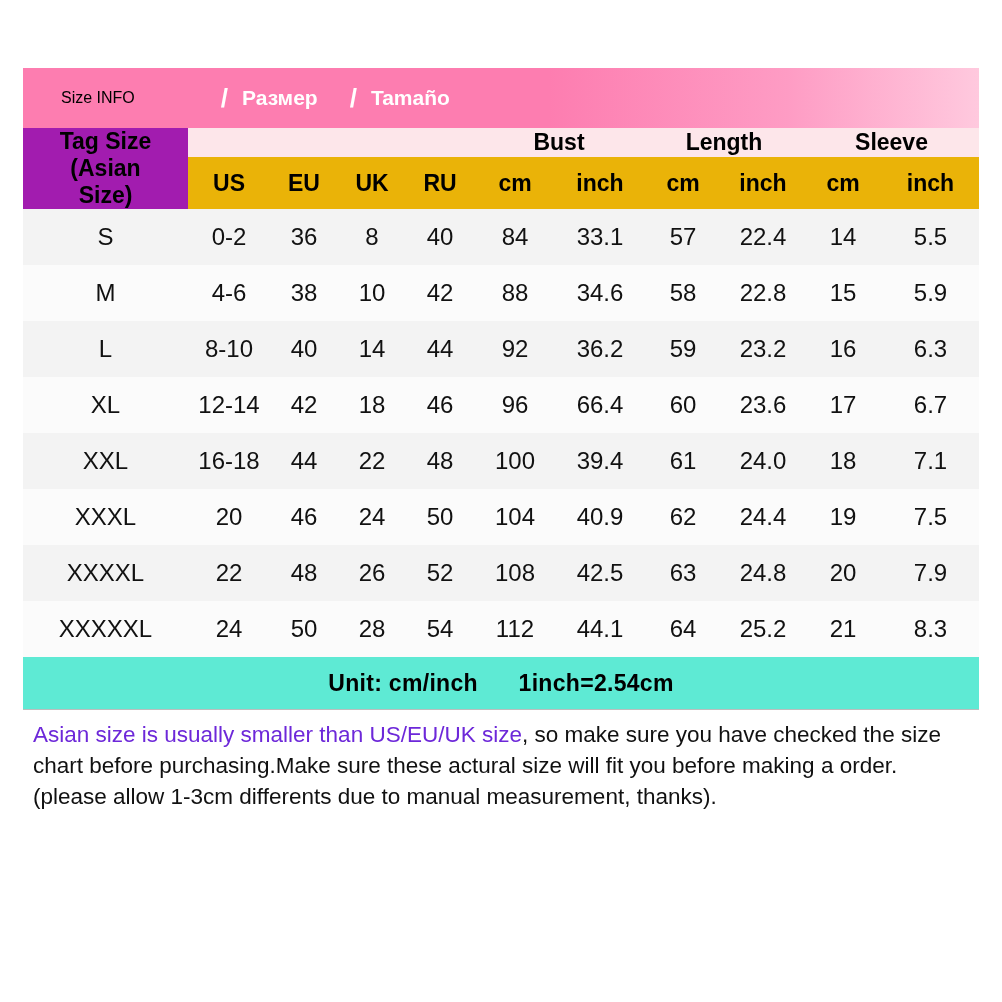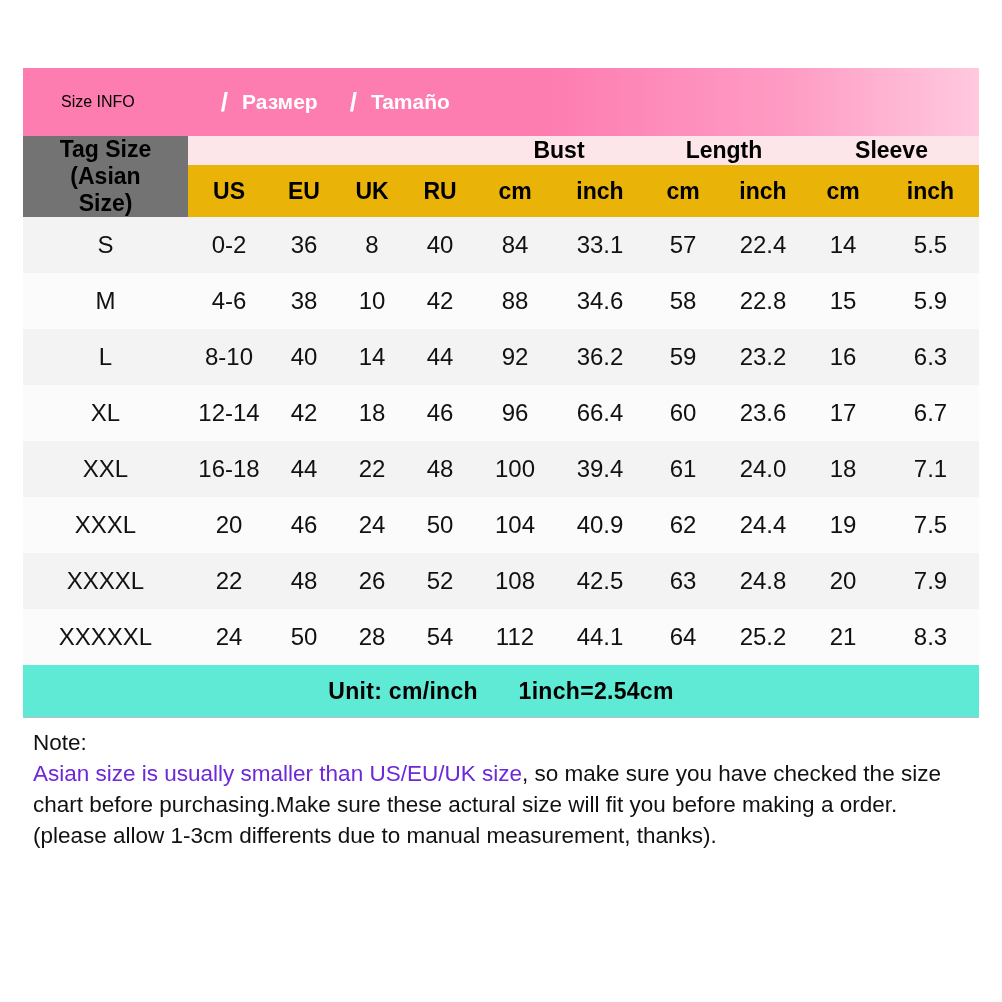--- a/index.html
+++ b/index.html
@@ -22,21 +22,21 @@
   .chart-wrap {
     position: absolute;
     left: 23px;
     top: 68px;
     width: 956px;
     background: #fff;
   }
 
   
   .banner {
-    height: 68px;
+    height: 60px;
     background: linear-gradient(to right, #fd7db0 0%, #fd7db0 55%, #fe9cc4 80%, #ffc9de 100%);
     display: flex;
     align-items: center;
     padding-left: 38px;
     box-sizing: border-box;
   }
   .banner .sep {
     color: #ffffff;
     font-size: 26px;
     font-weight: bold;
@@ -71,21 +71,21 @@
   }
   .hdr-group {
     background: #fde6ea;
     font-weight: bold;
     font-size: 24px;
   }
   .hdr-blank {
     background: #fde6ea;
   }
   .tag-cell {
-    background: #737373;
+    background: #a21caf;
     font-weight: bold;
     font-size: 24px;
     line-height: 1.18;
   }
   tr.row-even td { background: #f3f3f3; }
   tr.row-odd td { background: #fbfbfb; }
   tr.data-row td {
     height: 56px;
     font-size: 24px;
     color: #111;
@@ -285,18 +285,17 @@
         <tr class="unit-row">
           <td colspan="11">
             <span>Unit: cm/inch</span>
             <span class="u2">1inch=2.54cm</span>
           </td>
         </tr>
       </tbody>
     </table>
 
     <div class="note">
-      <p>Note:</p>
       <p><span class="red">Asian size is usually smaller than US/EU/UK size</span><span>, so make sure you have checked the size chart before purchasing.Make sure these actural size will fit you before making a order.(please allow 1-3cm differents due to manual measurement, thanks).</span></p>
     </div>
 
   </div>
 </div>
 
 </body></html>

